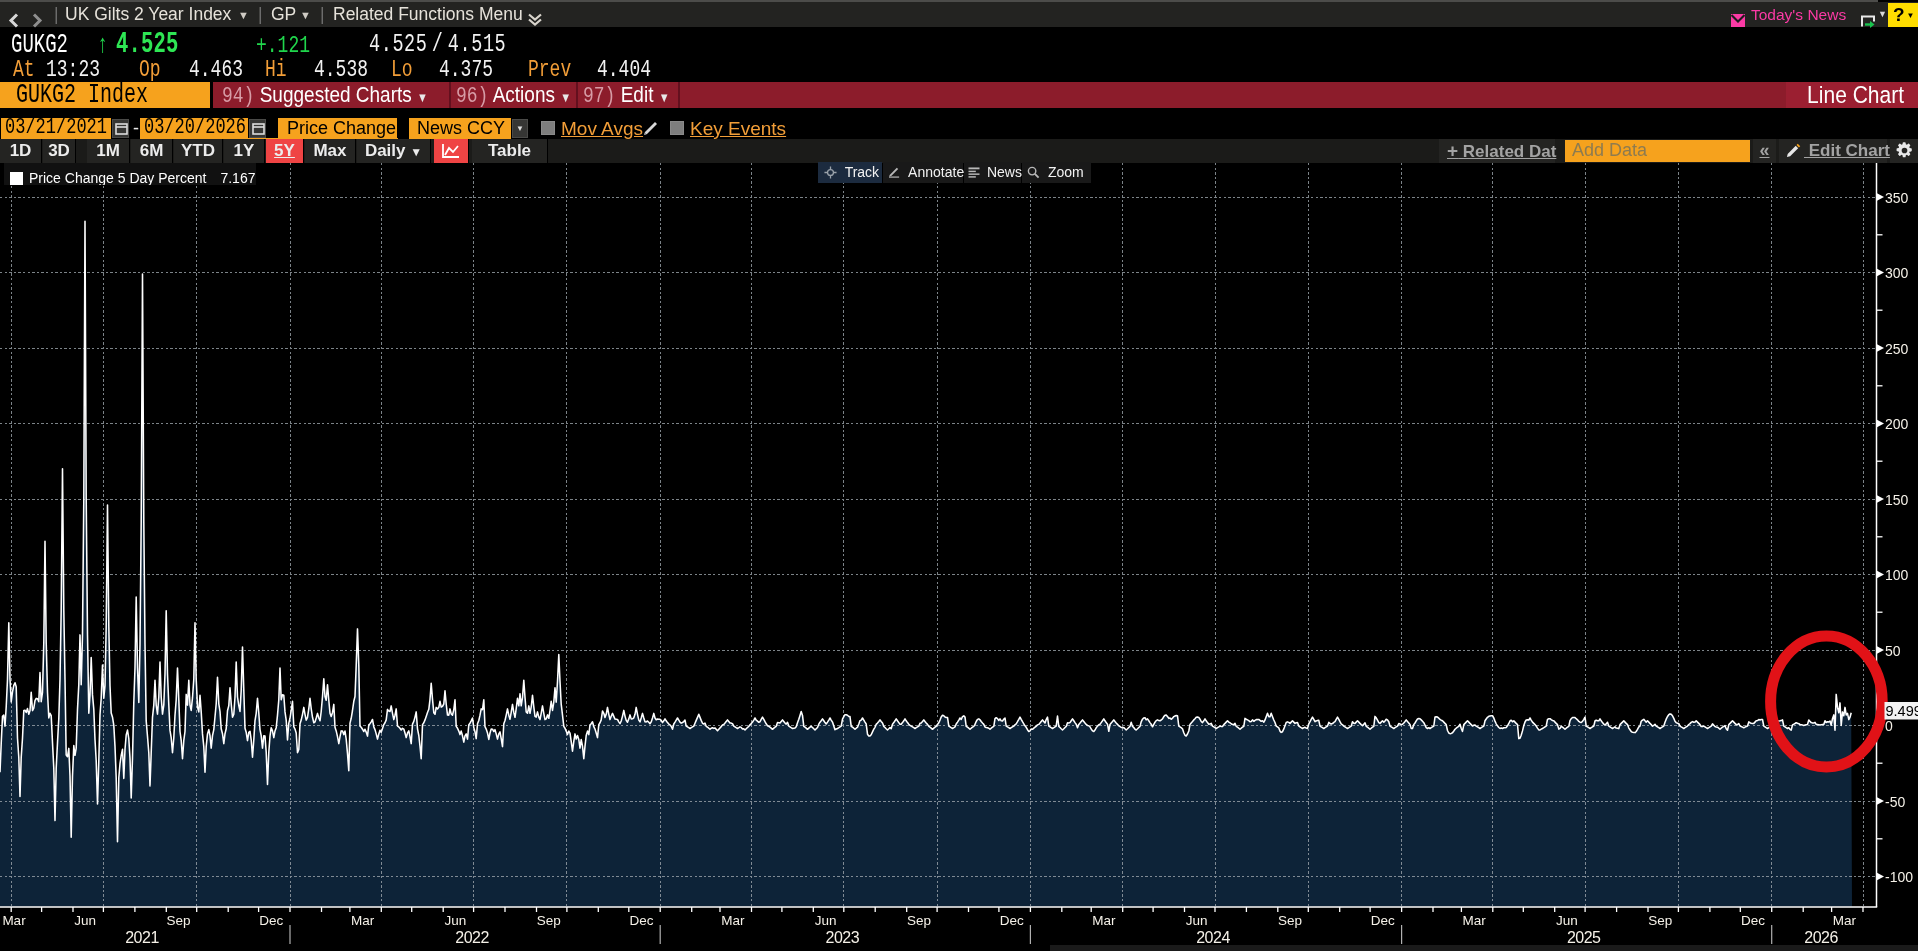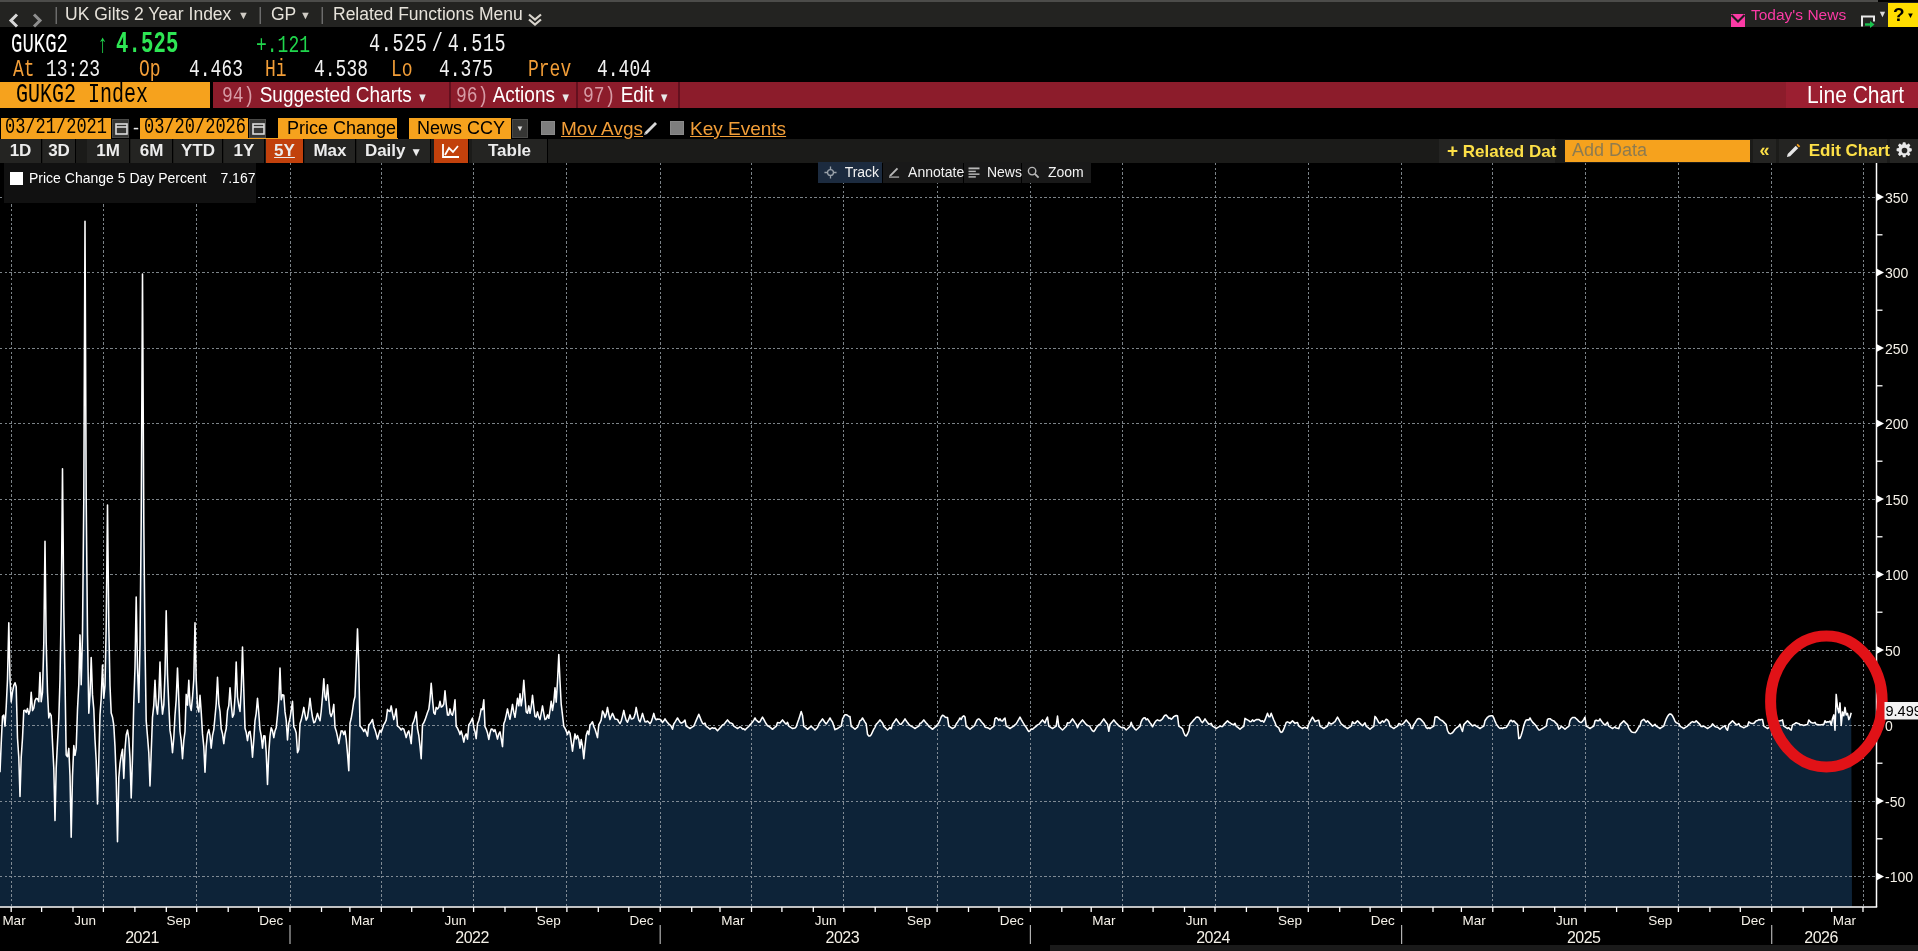--- a/index.html
+++ b/index.html
@@ -19,28 +19,28 @@
 #row5{position:absolute;left:0;top:118px;width:1918px;height:21px;}
 .obox{position:absolute;top:0;height:21px;background:#f6a21d;color:#000;font-size:17px;line-height:20px;
  font-family:"Liberation Mono",monospace;white-space:nowrap;}
 .sbox{font-family:"Liberation Sans",sans-serif;font-size:18px;}
 .calbtn{position:absolute;top:1px;width:17px;height:19px;background:#363634;border:1px solid #4a4a48;}
 .cb{position:absolute;top:3px;width:14px;height:14px;background:#732f38;border:1px solid #8a8a8a;background:#7e7e7e;}
 .olab{position:absolute;top:0;height:21px;line-height:21px;color:#f29e38;font-size:19px;white-space:nowrap;text-decoration:underline;}
 #tabbar{position:absolute;left:0;top:139px;width:1918px;height:24px;background:#1b1b19;}
 #tabbar .cell{position:absolute;top:0;height:24px;background:#242422;border-right:1px solid #000;
  color:#ececec;font-size:17px;line-height:23px;text-align:center;font-weight:700;}
-#tabbar .blue{background:#c2410c;text-decoration:underline;}
-#tabbar .rbtn{position:absolute;top:0;height:24px;background:#242422;color:#fde047;font-size:17px;
- line-height:23px;font-weight:700;white-space:nowrap;}
+#tabbar .blue{background:#ef4444;text-decoration:underline;}
+#tabbar .rbtn{position:absolute;top:0;height:24px;background:#242422;color:#a3a3a3;font-size:17px;
+ line-height:23px;font-weight:700;white-space:nowrap;text-decoration:underline;}
 #addData{position:absolute;top:1px;left:1565px;width:185px;height:22px;background:#f6a21d;color:#8d7b50;
  font-size:18px;line-height:21px;padding-left:7px;font-weight:400;}
 .chartbtn{position:absolute;top:162px;height:21px;background:#191919;color:#f2f2f2;font-size:14px;
  line-height:20px;white-space:nowrap;z-index:5;}
-#legend{position:absolute;left:4px;top:163px;width:252px;height:40px;background:#111;z-index:4;
+#legend{position:absolute;left:4px;top:163px;width:252px;height:22px;background:#111;z-index:4;
  color:#fff;font-size:14px;line-height:30px;white-space:nowrap;overflow:hidden;}
 #chart{position:absolute;left:0;top:0;}
 .axy{font-family:"Liberation Sans",sans-serif;font-size:14px;fill:#f5f1e8;}
 .axm{font-family:"Liberation Sans",sans-serif;font-size:13.5px;fill:#f5f1e8;}
 .axyr{font-family:"Liberation Sans",sans-serif;font-size:16px;fill:#f5f1e8;letter-spacing:-0.5px;}
 </style></head>
 <body>
 
 <svg id="chart" width="1918" height="951" viewBox="0 0 1918 951">
  <path d="M0,906.5 L0.0,772.3 L1.2,743.6 L2.5,716.4 L3.8,715.1 L5.0,726.1 L6.2,707.0 L7.5,679.3 L8.8,622.8 L10.0,679.3 L11.2,702.0 L12.5,691.9 L13.8,685.3 L15.0,682.8 L16.2,686.8 L17.5,738.3 L18.8,757.4 L20.0,796.5 L21.2,757.4 L22.5,738.3 L23.8,710.4 L25.0,710.2 L26.2,712.5 L27.5,708.6 L28.8,714.2 L30.0,710.6 L31.2,692.3 L32.5,710.6 L33.8,708.1 L35.0,700.7 L36.2,698.4 L37.5,698.8 L38.8,701.7 L40.0,672.6 L41.2,701.7 L42.5,692.3 L43.8,642.6 L45.0,541.3 L46.2,642.6 L47.5,692.3 L48.8,717.9 L50.0,713.3 L51.2,715.6 L52.5,742.6 L53.8,768.3 L55.0,820.6 L56.2,768.3 L57.5,742.6 L58.8,718.5 L60.0,679.3 L61.2,610.0 L62.5,468.8 L63.8,610.0 L65.0,679.3 L66.2,755.0 L67.5,756.7 L68.8,748.4 L70.0,775.8 L71.2,837.2 L72.5,775.8 L73.8,745.6 L75.0,755.3 L76.2,748.1 L77.5,709.2 L78.8,684.7 L80.0,634.9 L81.2,684.7 L82.5,634.7 L83.8,498.5 L85.0,221.2 L86.2,498.5 L87.5,634.7 L88.8,713.3 L90.0,694.9 L91.2,657.5 L92.5,694.9 L93.8,709.3 L95.0,739.6 L96.2,760.8 L97.5,804.0 L98.8,760.8 L100.0,714.6 L101.2,698.3 L102.5,665.1 L103.8,698.3 L105.0,685.8 L106.2,626.3 L107.5,505.0 L108.8,626.3 L110.0,685.8 L111.2,713.1 L112.5,717.2 L113.8,725.4 L115.0,746.4 L116.2,777.8 L117.5,841.8 L118.8,777.8 L120.0,763.6 L121.2,755.5 L122.5,749.3 L123.8,778.4 L125.0,749.3 L126.2,735.0 L127.5,730.1 L128.8,738.5 L130.0,758.1 L131.2,798.0 L132.5,758.1 L133.8,702.4 L135.0,667.7 L136.2,597.1 L137.5,667.7 L138.8,702.4 L140.0,644.2 L141.2,522.3 L142.5,274.0 L143.8,522.3 L145.0,644.2 L146.2,720.9 L147.5,736.4 L148.8,752.7 L150.0,785.9 L151.2,752.7 L152.5,717.3 L153.8,705.1 L155.0,680.2 L156.2,705.1 L157.5,714.1 L158.8,697.0 L160.0,662.1 L161.2,697.0 L162.5,714.1 L163.8,704.8 L165.0,673.9 L166.2,610.7 L167.5,673.9 L168.8,704.8 L170.0,730.4 L171.2,737.7 L172.5,752.7 L173.8,737.7 L175.0,715.2 L176.2,699.7 L177.5,668.1 L178.8,699.7 L180.0,731.5 L181.2,740.4 L182.5,758.7 L183.8,740.4 L185.0,731.5 L186.2,694.4 L187.5,705.1 L188.8,680.2 L190.0,705.1 L191.2,710.4 L192.5,697.7 L193.8,679.3 L195.0,622.8 L196.2,679.3 L197.5,707.0 L198.8,711.9 L200.0,695.3 L201.2,711.9 L202.5,733.9 L203.8,746.6 L205.0,772.3 L206.2,746.6 L207.5,733.9 L208.8,729.6 L210.0,735.7 L211.2,748.1 L212.5,735.7 L213.8,729.6 L215.0,716.8 L216.2,703.8 L217.5,677.2 L218.8,703.8 L220.0,711.5 L221.2,728.8 L222.5,733.7 L223.8,743.6 L225.0,733.7 L226.2,728.8 L227.5,710.8 L228.8,705.6 L230.0,687.8 L231.2,703.7 L232.5,717.2 L233.8,714.1 L235.0,697.0 L236.2,662.1 L237.5,697.0 L238.8,705.7 L240.0,711.4 L241.2,690.2 L242.5,647.0 L243.8,690.2 L245.0,728.2 L246.2,732.3 L247.5,740.6 L248.8,732.3 L250.0,731.2 L251.2,739.8 L252.5,757.2 L253.8,739.8 L255.0,720.6 L256.2,713.3 L257.5,698.3 L258.8,713.3 L260.0,729.6 L261.2,735.7 L262.5,748.1 L263.8,735.7 L265.0,736.1 L266.2,752.0 L267.5,784.4 L268.8,752.0 L270.0,736.1 L271.2,727.7 L272.5,730.9 L273.8,737.6 L275.0,730.9 L276.2,727.7 L277.5,715.2 L278.8,699.7 L280.0,668.1 L281.2,699.7 L282.5,694.8 L283.8,695.3 L285.0,711.9 L286.2,720.1 L287.5,739.9 L288.8,723.1 L290.0,718.3 L291.2,710.5 L292.5,701.3 L293.8,726.7 L295.0,729.1 L296.2,733.0 L297.5,752.7 L298.8,749.5 L300.0,723.7 L301.2,720.1 L302.5,714.3 L303.8,707.4 L305.0,714.3 L306.2,720.1 L307.5,717.3 L308.8,708.6 L310.0,698.3 L311.2,708.6 L312.5,717.3 L313.8,722.8 L315.0,721.9 L316.2,718.0 L317.5,713.4 L318.8,718.0 L320.0,720.8 L321.2,711.5 L322.5,696.5 L323.8,678.7 L325.0,696.5 L326.2,700.2 L327.5,684.7 L328.8,700.2 L330.0,713.3 L331.2,716.5 L332.5,712.4 L333.8,704.4 L335.0,727.3 L336.2,730.9 L337.5,736.7 L338.8,743.6 L340.0,736.7 L341.2,730.9 L342.5,731.1 L343.8,734.6 L345.0,731.1 L346.2,739.1 L347.5,753.6 L348.8,770.8 L350.0,723.1 L351.2,718.3 L352.5,710.5 L353.8,701.3 L355.0,696.5 L356.2,665.6 L357.5,628.9 L358.8,665.6 L360.0,726.1 L361.2,727.3 L362.5,729.2 L363.8,731.5 L365.0,729.2 L366.2,732.1 L367.5,736.1 L368.8,724.9 L370.0,723.7 L371.2,721.8 L372.5,719.5 L373.8,726.9 L375.0,729.6 L376.2,733.9 L377.5,739.1 L378.8,733.9 L380.0,730.3 L381.2,732.3 L382.5,728.5 L383.8,724.6 L385.0,722.8 L386.2,719.9 L387.5,709.4 L388.8,711.1 L390.0,711.5 L391.2,705.9 L392.5,713.3 L393.8,719.6 L395.0,715.2 L396.2,708.9 L397.5,726.0 L398.8,726.9 L400.0,728.3 L401.2,730.0 L402.5,728.3 L403.8,729.1 L405.0,733.0 L406.2,737.6 L407.5,733.0 L408.8,730.9 L410.0,736.7 L411.2,743.6 L412.5,724.1 L413.8,721.4 L415.0,717.1 L416.2,711.9 L417.5,728.8 L418.8,735.5 L420.0,746.1 L421.2,758.7 L422.5,724.6 L423.8,722.8 L425.0,719.9 L426.2,716.4 L427.5,712.5 L428.8,709.3 L430.0,699.3 L431.2,683.2 L432.5,699.3 L433.8,712.8 L435.0,714.3 L436.2,707.4 L437.5,708.9 L438.8,707.3 L440.0,701.3 L441.2,707.1 L442.5,706.3 L443.8,704.0 L445.0,690.8 L446.2,704.0 L447.5,715.1 L448.8,715.2 L450.0,708.9 L451.2,713.9 L452.5,715.1 L453.8,709.6 L455.0,699.8 L456.2,726.4 L457.5,728.2 L458.8,731.1 L460.0,734.6 L461.2,731.1 L462.5,735.8 L463.8,742.1 L465.0,735.8 L466.2,733.9 L467.5,739.1 L468.8,724.7 L470.0,723.2 L471.2,720.8 L472.5,718.0 L473.8,727.6 L475.0,731.8 L476.2,738.6 L477.5,723.8 L478.8,720.5 L480.0,715.2 L481.2,708.9 L482.5,709.6 L483.8,699.8 L485.0,726.7 L486.2,729.1 L487.5,733.0 L488.8,739.4 L490.0,733.0 L491.2,729.1 L492.5,729.2 L493.8,731.5 L495.0,729.6 L496.2,733.9 L497.5,739.1 L498.8,733.9 L500.0,731.8 L501.2,738.6 L502.5,746.6 L503.8,723.8 L505.0,720.5 L506.2,715.2 L507.5,708.9 L508.8,715.2 L510.0,719.2 L511.2,712.4 L512.5,704.4 L513.8,712.4 L515.0,717.3 L516.2,708.6 L517.5,698.3 L518.8,705.8 L520.0,693.8 L521.2,705.8 L522.5,697.4 L523.8,680.2 L525.0,697.4 L526.2,711.9 L527.5,713.3 L528.8,705.9 L530.0,713.3 L531.2,706.8 L532.5,695.3 L533.8,706.8 L535.0,716.4 L536.2,717.1 L537.5,711.9 L538.8,717.1 L540.0,719.6 L541.2,713.3 L542.5,705.9 L543.8,713.3 L545.0,719.6 L546.2,718.9 L547.5,714.9 L548.8,718.3 L550.0,710.5 L551.2,701.3 L552.5,710.5 L553.8,702.1 L555.0,687.8 L556.2,702.1 L557.5,681.5 L558.8,654.5 L560.0,681.5 L561.2,704.2 L562.5,715.2 L563.8,726.4 L565.0,728.2 L566.2,731.1 L567.5,734.6 L568.8,731.1 L570.0,733.2 L571.2,741.4 L572.5,751.2 L573.8,741.4 L575.0,733.9 L576.2,739.1 L577.5,735.5 L578.8,739.5 L580.0,748.1 L581.2,739.5 L582.5,746.1 L583.8,758.7 L585.0,746.1 L586.2,735.5 L587.5,731.1 L588.8,734.6 L590.0,724.9 L591.2,723.7 L592.5,721.8 L593.8,726.7 L595.0,729.1 L596.2,733.0 L597.5,737.6 L598.8,724.6 L600.0,722.8 L601.2,719.9 L602.5,711.0 L603.8,713.3 L605.0,717.5 L606.2,714.3 L607.5,707.4 L608.8,714.3 L610.0,719.6 L611.2,716.3 L612.5,713.4 L613.8,716.4 L615.0,719.1 L616.2,719.3 L617.5,719.5 L618.8,721.8 L620.0,723.7 L621.2,721.0 L622.5,716.1 L623.8,710.4 L625.0,716.1 L626.2,720.4 L627.5,722.3 L628.8,718.9 L630.0,714.9 L631.2,718.9 L632.5,718.8 L633.8,717.8 L635.0,714.3 L636.2,707.4 L637.5,714.3 L638.8,720.1 L640.0,721.9 L641.2,718.0 L642.5,713.4 L643.8,718.0 L645.0,721.8 L646.2,721.9 L647.5,721.0 L648.8,722.2 L650.0,723.7 L651.2,721.9 L652.5,718.0 L653.8,713.4 L655.0,718.0 L656.2,719.8 L657.5,719.0 L658.8,719.2 L660.0,719.2 L661.2,720.4 L662.5,722.6 L663.8,720.8 L665.0,718.9 L666.2,720.8 L667.5,722.6 L668.8,724.1 L670.0,724.9 L671.2,726.3 L672.5,729.3 L673.8,724.0 L675.0,722.1 L676.2,720.1 L677.5,718.0 L678.8,720.1 L680.0,722.1 L681.2,723.1 L682.5,722.5 L683.8,721.6 L685.0,720.1 L686.2,726.1 L687.5,726.9 L688.8,727.7 L690.0,728.5 L691.2,727.7 L692.5,726.9 L693.8,726.1 L695.0,723.3 L696.2,720.4 L697.5,717.4 L698.8,714.3 L700.0,717.4 L701.2,720.4 L702.5,723.3 L703.8,724.0 L705.0,723.1 L706.2,726.3 L707.5,727.2 L708.8,728.2 L710.0,729.3 L711.2,728.2 L712.5,727.8 L713.8,728.4 L715.0,727.9 L716.2,729.3 L717.5,730.8 L718.8,729.3 L720.0,727.9 L721.2,726.6 L722.5,725.0 L723.8,724.4 L725.0,723.0 L726.2,721.5 L727.5,719.9 L728.8,721.5 L730.0,723.0 L731.2,723.1 L732.5,723.7 L733.8,726.1 L735.0,726.9 L736.2,727.7 L737.5,728.5 L738.8,727.7 L740.0,726.9 L741.2,727.4 L742.5,728.9 L743.8,728.8 L745.0,730.0 L746.2,728.8 L747.5,727.5 L748.8,726.4 L750.0,724.7 L751.2,723.6 L752.5,722.1 L753.8,720.1 L755.0,718.0 L756.2,720.1 L757.5,721.2 L758.8,722.3 L760.0,721.7 L761.2,719.4 L762.5,717.1 L763.8,719.4 L765.0,721.7 L766.2,723.8 L767.5,725.7 L768.8,726.3 L770.0,727.2 L771.2,728.2 L772.5,729.3 L773.8,728.2 L775.0,727.2 L776.2,726.3 L777.5,722.5 L778.8,722.7 L780.0,723.0 L781.2,721.5 L782.5,719.9 L783.8,721.5 L785.0,723.0 L786.2,724.1 L787.5,722.3 L788.8,726.1 L790.0,726.9 L791.2,727.7 L792.5,728.5 L793.8,728.2 L795.0,728.0 L796.2,726.7 L797.5,722.7 L798.8,719.2 L800.0,715.4 L801.2,711.5 L802.5,715.4 L803.8,726.3 L805.0,727.2 L806.2,728.2 L807.5,729.3 L808.8,728.2 L810.0,727.2 L811.2,726.4 L812.5,727.5 L813.8,728.8 L815.0,730.0 L816.2,728.8 L817.5,727.5 L818.8,724.2 L820.0,722.2 L821.2,720.8 L822.5,718.9 L823.8,720.8 L825.0,722.6 L826.2,724.0 L827.5,722.1 L828.8,720.1 L830.0,718.0 L831.2,720.1 L832.5,722.1 L833.8,726.1 L835.0,729.7 L836.2,729.0 L837.5,728.5 L838.8,727.7 L840.0,726.9 L841.2,726.1 L842.5,719.2 L843.8,716.6 L845.0,714.7 L846.2,714.8 L847.5,715.3 L848.8,716.5 L850.0,716.6 L851.2,726.3 L852.5,727.2 L853.8,728.2 L855.0,729.3 L856.2,728.2 L857.5,727.2 L858.8,724.0 L860.0,720.6 L861.2,720.1 L862.5,718.0 L863.8,720.1 L865.0,722.1 L866.2,724.0 L867.5,734.2 L868.8,736.0 L870.0,735.9 L871.2,734.8 L872.5,731.9 L873.8,729.2 L875.0,727.3 L876.2,724.4 L877.5,723.0 L878.8,721.5 L880.0,719.9 L881.2,721.5 L882.5,723.0 L883.8,726.4 L885.0,727.5 L886.2,728.8 L887.5,730.0 L888.8,728.8 L890.0,727.5 L891.2,728.8 L892.5,724.2 L893.8,722.6 L895.0,720.8 L896.2,718.9 L897.5,720.8 L898.8,722.6 L900.0,724.2 L901.2,724.2 L902.5,722.6 L903.8,720.8 L905.0,718.9 L906.2,720.8 L907.5,722.6 L908.8,724.2 L910.0,725.4 L911.2,726.1 L912.5,726.9 L913.8,727.7 L915.0,728.5 L916.2,727.7 L917.5,726.9 L918.8,726.1 L920.0,723.3 L921.2,723.0 L922.5,721.5 L923.8,719.9 L925.0,721.5 L926.2,723.0 L927.5,724.4 L928.8,726.3 L930.0,727.2 L931.2,728.2 L932.5,729.3 L933.8,728.2 L935.0,727.2 L936.2,726.3 L937.5,724.4 L938.8,722.8 L940.0,720.1 L941.2,716.9 L942.5,715.3 L943.8,715.8 L945.0,717.0 L946.2,717.4 L947.5,717.4 L948.8,726.1 L950.0,726.9 L951.2,727.7 L952.5,728.5 L953.8,727.7 L955.0,726.9 L956.2,724.0 L957.5,722.1 L958.8,720.1 L960.0,718.0 L961.2,719.5 L962.5,716.6 L963.8,715.8 L965.0,717.1 L966.2,726.3 L967.5,727.2 L968.8,728.2 L970.0,729.3 L971.2,728.2 L972.5,727.2 L973.8,726.3 L975.0,724.4 L976.2,721.5 L977.5,719.4 L978.8,718.9 L980.0,719.8 L981.2,721.5 L982.5,723.0 L983.8,724.4 L985.0,727.0 L986.2,727.5 L987.5,727.7 L988.8,728.2 L990.0,729.3 L991.2,728.2 L992.5,727.2 L993.8,726.3 L995.0,718.7 L996.2,717.7 L997.5,718.6 L998.8,720.5 L1000.0,718.9 L1001.2,720.8 L1002.5,721.0 L1003.8,719.1 L1005.0,718.1 L1006.2,726.1 L1007.5,726.9 L1008.8,727.7 L1010.0,728.5 L1011.2,727.7 L1012.5,726.9 L1013.8,726.1 L1015.0,724.8 L1016.2,723.8 L1017.5,721.7 L1018.8,719.4 L1020.0,717.1 L1021.2,719.4 L1022.5,721.7 L1023.8,723.8 L1025.0,725.8 L1026.2,727.3 L1027.5,729.7 L1028.8,731.5 L1030.0,730.8 L1031.2,729.0 L1032.5,729.3 L1033.8,728.2 L1035.0,727.2 L1036.2,726.3 L1037.5,724.9 L1038.8,724.4 L1040.0,723.0 L1041.2,721.5 L1042.5,719.9 L1043.8,721.5 L1045.0,723.0 L1046.2,719.6 L1047.5,717.1 L1048.8,726.1 L1050.0,726.9 L1051.2,727.7 L1052.5,728.5 L1053.8,727.7 L1055.0,726.9 L1056.2,726.1 L1057.5,716.0 L1058.8,726.4 L1060.0,727.5 L1061.2,728.8 L1062.5,730.0 L1063.8,728.8 L1065.0,727.5 L1066.2,726.4 L1067.5,722.8 L1068.8,722.9 L1070.0,722.6 L1071.2,720.8 L1072.5,718.9 L1073.8,720.8 L1075.0,722.6 L1076.2,724.2 L1077.5,727.7 L1078.8,724.4 L1080.0,723.0 L1081.2,721.5 L1082.5,719.9 L1083.8,721.5 L1085.0,723.0 L1086.2,724.4 L1087.5,725.4 L1088.8,725.7 L1090.0,726.8 L1091.2,729.0 L1092.5,730.9 L1093.8,731.5 L1095.0,730.0 L1096.2,727.8 L1097.5,726.1 L1098.8,724.8 L1100.0,724.2 L1101.2,722.6 L1102.5,720.8 L1103.8,718.9 L1105.0,720.8 L1106.2,722.6 L1107.5,724.2 L1108.8,731.3 L1110.0,724.4 L1111.2,723.0 L1112.5,721.5 L1113.8,719.9 L1115.0,721.5 L1116.2,723.0 L1117.5,724.4 L1118.8,725.8 L1120.0,726.5 L1121.2,727.4 L1122.5,727.9 L1123.8,727.5 L1125.0,728.8 L1126.2,730.0 L1127.5,728.8 L1128.8,727.5 L1130.0,726.4 L1131.2,722.3 L1132.5,726.4 L1133.8,727.5 L1135.0,729.2 L1136.2,730.0 L1137.5,728.8 L1138.8,727.5 L1140.0,726.4 L1141.2,721.8 L1142.5,719.2 L1143.8,717.9 L1145.0,717.7 L1146.2,719.8 L1147.5,718.9 L1148.8,720.8 L1150.0,722.6 L1151.2,724.2 L1152.5,726.8 L1153.8,724.4 L1155.0,722.2 L1156.2,720.6 L1157.5,719.9 L1158.8,720.6 L1160.0,720.8 L1161.2,720.0 L1162.5,718.9 L1163.8,716.6 L1165.0,715.3 L1166.2,715.1 L1167.5,716.5 L1168.8,718.4 L1170.0,718.0 L1171.2,719.3 L1172.5,718.2 L1173.8,716.6 L1175.0,716.0 L1176.2,715.6 L1177.5,715.8 L1178.8,726.1 L1180.0,726.9 L1181.2,727.7 L1182.5,728.8 L1183.8,732.7 L1185.0,735.3 L1186.2,736.0 L1187.5,734.0 L1188.8,731.0 L1190.0,724.4 L1191.2,723.0 L1192.5,721.5 L1193.8,719.9 L1195.0,718.7 L1196.2,717.3 L1197.5,717.0 L1198.8,717.4 L1200.0,719.2 L1201.2,721.5 L1202.5,722.6 L1203.8,720.8 L1205.0,718.9 L1206.2,720.8 L1207.5,722.6 L1208.8,724.2 L1210.0,724.1 L1211.2,723.3 L1212.5,726.1 L1213.8,726.9 L1215.0,727.7 L1216.2,728.5 L1217.5,727.7 L1218.8,726.9 L1220.0,726.1 L1221.2,726.4 L1222.5,726.5 L1223.8,724.6 L1225.0,723.4 L1226.2,722.1 L1227.5,720.8 L1228.8,722.1 L1230.0,722.7 L1231.2,723.8 L1232.5,724.5 L1233.8,724.6 L1235.0,723.4 L1236.2,726.3 L1237.5,727.2 L1238.8,728.2 L1240.0,729.3 L1241.2,728.2 L1242.5,727.2 L1243.8,726.3 L1245.0,718.4 L1246.2,719.2 L1247.5,719.9 L1248.8,720.6 L1250.0,721.8 L1251.2,721.5 L1252.5,719.9 L1253.8,721.3 L1255.0,720.3 L1256.2,719.6 L1257.5,719.6 L1258.8,719.5 L1260.0,720.3 L1261.2,721.3 L1262.5,720.8 L1263.8,722.1 L1265.0,720.0 L1266.2,716.7 L1267.5,713.3 L1268.8,716.7 L1270.0,716.7 L1271.2,713.3 L1272.5,716.7 L1273.8,720.0 L1275.0,722.5 L1276.2,726.1 L1277.5,726.9 L1278.8,727.9 L1280.0,731.1 L1281.2,732.4 L1282.5,731.7 L1283.8,728.9 L1285.0,725.7 L1286.2,722.5 L1287.5,721.9 L1288.8,722.4 L1290.0,723.4 L1291.2,722.1 L1292.5,720.8 L1293.8,722.1 L1295.0,723.4 L1296.2,722.8 L1297.5,722.6 L1298.8,726.1 L1300.0,726.9 L1301.2,727.7 L1302.5,728.5 L1303.8,727.7 L1305.0,727.3 L1306.2,728.0 L1307.5,728.5 L1308.8,723.8 L1310.0,721.7 L1311.2,719.4 L1312.5,717.1 L1313.8,719.4 L1315.0,721.7 L1316.2,720.9 L1317.5,720.6 L1318.8,720.3 L1320.0,726.1 L1321.2,726.9 L1322.5,727.7 L1323.8,728.5 L1325.0,727.7 L1326.2,726.9 L1327.5,726.1 L1328.8,722.4 L1330.0,723.5 L1331.2,724.0 L1332.5,723.6 L1333.8,722.4 L1335.0,721.7 L1336.2,719.4 L1337.5,717.1 L1338.8,719.4 L1340.0,721.7 L1341.2,723.8 L1342.5,724.8 L1343.8,726.1 L1345.0,726.9 L1346.2,727.7 L1347.5,728.5 L1348.8,727.7 L1350.0,726.9 L1351.2,726.1 L1352.5,721.7 L1353.8,723.3 L1355.0,723.4 L1356.2,722.1 L1357.5,720.8 L1358.8,722.1 L1360.0,723.4 L1361.2,724.6 L1362.5,725.7 L1363.8,724.2 L1365.0,722.8 L1366.2,726.3 L1367.5,727.2 L1368.8,728.2 L1370.0,729.3 L1371.2,728.2 L1372.5,727.2 L1373.8,726.3 L1375.0,716.4 L1376.2,717.8 L1377.5,720.1 L1378.8,722.6 L1380.0,723.4 L1381.2,722.1 L1382.5,720.8 L1383.8,722.1 L1385.0,721.0 L1386.2,719.3 L1387.5,720.0 L1388.8,721.8 L1390.0,726.1 L1391.2,726.9 L1392.5,727.7 L1393.8,728.5 L1395.0,727.7 L1396.2,726.9 L1397.5,726.1 L1398.8,723.5 L1400.0,723.9 L1401.2,724.6 L1402.5,724.3 L1403.8,723.0 L1405.0,721.5 L1406.2,719.9 L1407.5,721.5 L1408.8,723.0 L1410.0,724.4 L1411.2,728.4 L1412.5,728.5 L1413.8,724.4 L1415.0,723.0 L1416.2,720.9 L1417.5,719.0 L1418.8,718.6 L1420.0,718.8 L1421.2,719.9 L1422.5,721.3 L1423.8,722.7 L1425.0,725.2 L1426.2,727.7 L1427.5,728.5 L1428.8,727.7 L1430.0,728.5 L1431.2,727.7 L1432.5,726.9 L1433.8,726.1 L1435.0,717.0 L1436.2,716.8 L1437.5,717.1 L1438.8,718.2 L1440.0,719.4 L1441.2,720.2 L1442.5,720.8 L1443.8,722.1 L1445.0,723.4 L1446.2,724.6 L1447.5,730.5 L1448.8,733.0 L1450.0,733.7 L1451.2,733.4 L1452.5,732.7 L1453.8,731.0 L1455.0,729.3 L1456.2,728.2 L1457.5,727.2 L1458.8,726.3 L1460.0,724.2 L1461.2,728.3 L1462.5,731.4 L1463.8,724.6 L1465.0,723.4 L1466.2,722.1 L1467.5,720.8 L1468.8,722.1 L1470.0,723.4 L1471.2,724.6 L1472.5,726.0 L1473.8,725.3 L1475.0,725.0 L1476.2,726.1 L1477.5,726.9 L1478.8,727.7 L1480.0,728.5 L1481.2,727.7 L1482.5,726.9 L1483.8,726.1 L1485.0,720.8 L1486.2,719.0 L1487.5,717.3 L1488.8,716.3 L1490.0,716.0 L1491.2,715.8 L1492.5,715.7 L1493.8,718.0 L1495.0,721.1 L1496.2,723.8 L1497.5,725.8 L1498.8,727.5 L1500.0,728.4 L1501.2,728.0 L1502.5,728.5 L1503.8,727.8 L1505.0,727.7 L1506.2,727.5 L1507.5,725.8 L1508.8,723.5 L1510.0,721.0 L1511.2,720.2 L1512.5,721.8 L1513.8,720.8 L1515.0,722.1 L1516.2,723.4 L1517.5,724.6 L1518.8,738.6 L1520.0,738.2 L1521.2,735.3 L1522.5,730.9 L1523.8,725.5 L1525.0,722.0 L1526.2,720.0 L1527.5,719.8 L1528.8,720.1 L1530.0,718.0 L1531.2,720.1 L1532.5,722.1 L1533.8,723.4 L1535.0,724.6 L1536.2,726.0 L1537.5,728.1 L1538.8,729.9 L1540.0,730.0 L1541.2,729.1 L1542.5,728.5 L1543.8,727.7 L1545.0,726.9 L1546.2,726.1 L1547.5,719.4 L1548.8,718.8 L1550.0,718.7 L1551.2,719.7 L1552.5,720.5 L1553.8,720.8 L1555.0,722.1 L1556.2,723.4 L1557.5,724.6 L1558.8,729.1 L1560.0,728.4 L1561.2,726.3 L1562.5,727.2 L1563.8,728.2 L1565.0,729.3 L1566.2,728.2 L1567.5,727.2 L1568.8,726.3 L1570.0,720.6 L1571.2,718.7 L1572.5,717.5 L1573.8,717.4 L1575.0,717.6 L1576.2,718.7 L1577.5,719.8 L1578.8,721.4 L1580.0,722.2 L1581.2,722.5 L1582.5,721.4 L1583.8,719.4 L1585.0,717.2 L1586.2,726.1 L1587.5,726.9 L1588.8,727.7 L1590.0,728.5 L1591.2,727.7 L1592.5,726.9 L1593.8,726.1 L1595.0,721.0 L1596.2,720.2 L1597.5,720.8 L1598.8,720.8 L1600.0,718.9 L1601.2,720.8 L1602.5,722.6 L1603.8,724.2 L1605.0,725.0 L1606.2,723.9 L1607.5,722.2 L1608.8,726.1 L1610.0,726.9 L1611.2,727.7 L1612.5,728.5 L1613.8,727.7 L1615.0,726.9 L1616.2,728.1 L1617.5,728.2 L1618.8,728.6 L1620.0,724.6 L1621.2,723.4 L1622.5,722.1 L1623.8,720.8 L1625.0,722.1 L1626.2,723.4 L1627.5,724.6 L1628.8,728.1 L1630.0,729.8 L1631.2,731.5 L1632.5,732.3 L1633.8,732.4 L1635.0,732.6 L1636.2,731.5 L1637.5,729.4 L1638.8,726.9 L1640.0,726.1 L1641.2,721.3 L1642.5,720.1 L1643.8,719.3 L1645.0,720.8 L1646.2,722.1 L1647.5,720.8 L1648.8,722.1 L1650.0,723.4 L1651.2,724.6 L1652.5,726.2 L1653.8,725.4 L1655.0,724.3 L1656.2,726.1 L1657.5,726.9 L1658.8,727.7 L1660.0,728.5 L1661.2,727.7 L1662.5,726.9 L1663.8,726.1 L1665.0,722.2 L1666.2,719.2 L1667.5,716.5 L1668.8,714.7 L1670.0,713.9 L1671.2,714.3 L1672.5,715.8 L1673.8,718.4 L1675.0,721.3 L1676.2,722.6 L1677.5,723.3 L1678.8,723.6 L1680.0,726.1 L1681.2,726.9 L1682.5,727.7 L1683.8,728.5 L1685.0,727.7 L1686.2,726.9 L1687.5,726.1 L1688.8,724.5 L1690.0,723.6 L1691.2,722.4 L1692.5,721.6 L1693.8,722.3 L1695.0,722.1 L1696.2,720.8 L1697.5,722.1 L1698.8,723.4 L1700.0,724.6 L1701.2,726.5 L1702.5,726.6 L1703.8,726.1 L1705.0,726.9 L1706.2,727.7 L1707.5,728.5 L1708.8,727.7 L1710.0,726.9 L1711.2,726.1 L1712.5,723.9 L1713.8,725.2 L1715.0,726.5 L1716.2,726.9 L1717.5,727.2 L1718.8,728.2 L1720.0,729.3 L1721.2,728.2 L1722.5,727.2 L1723.8,726.3 L1725.0,725.6 L1726.2,728.7 L1727.5,730.2 L1728.8,724.6 L1730.0,723.4 L1731.2,722.1 L1732.5,720.8 L1733.8,722.1 L1735.0,723.4 L1736.2,724.6 L1737.5,724.6 L1738.8,723.5 L1740.0,726.0 L1741.2,726.5 L1742.5,727.1 L1743.8,727.8 L1745.0,727.1 L1746.2,726.5 L1747.5,726.0 L1748.8,721.9 L1750.0,722.7 L1751.2,723.2 L1752.5,723.5 L1753.8,723.4 L1755.0,722.1 L1756.2,720.8 L1757.5,720.6 L1758.8,719.6 L1760.0,720.0 L1761.2,719.6 L1762.5,719.5 L1763.8,726.1 L1765.0,726.9 L1766.2,727.7 L1767.5,728.5 L1768.8,727.7 L1770.0,726.9 L1771.2,726.1 L1772.5,718.0 L1773.8,720.1 L1775.0,721.2 L1776.2,721.9 L1777.5,721.2 L1778.8,720.9 L1780.0,720.8 L1781.2,720.6 L1782.5,719.9 L1783.8,726.1 L1785.0,726.9 L1786.2,727.7 L1787.5,728.5 L1788.8,727.7 L1790.0,729.3 L1791.2,730.1 L1792.5,724.9 L1793.8,724.2 L1795.0,723.5 L1796.2,722.7 L1797.5,723.3 L1798.8,723.7 L1800.0,724.5 L1801.2,724.8 L1802.5,725.1 L1803.8,725.4 L1805.0,725.1 L1806.2,724.8 L1807.5,724.5 L1808.8,720.0 L1810.0,721.4 L1811.2,722.6 L1812.5,722.9 L1813.8,723.0 L1815.0,722.4 L1816.2,724.4 L1817.5,724.6 L1818.8,724.8 L1820.0,725.0 L1821.2,724.8 L1822.5,724.6 L1823.8,724.4 L1825.0,720.8 L1826.2,722.5 L1827.5,721.7 L1828.8,721.9 L1830.0,721.0 L1831.2,725.2 L1832.5,718.7 L1833.8,714.9 L1835.0,730.3 L1836.2,694.4 L1837.5,707.4 L1838.8,712.7 L1840.0,702.9 L1841.2,725.5 L1842.5,711.9 L1843.8,715.7 L1845.0,707.4 L1846.2,714.9 L1847.5,713.4 L1848.8,719.6 L1850.0,717.2 L1851.2,712.7 L1852.0,906.5 Z" fill="#0d2338" stroke="none"></path>

